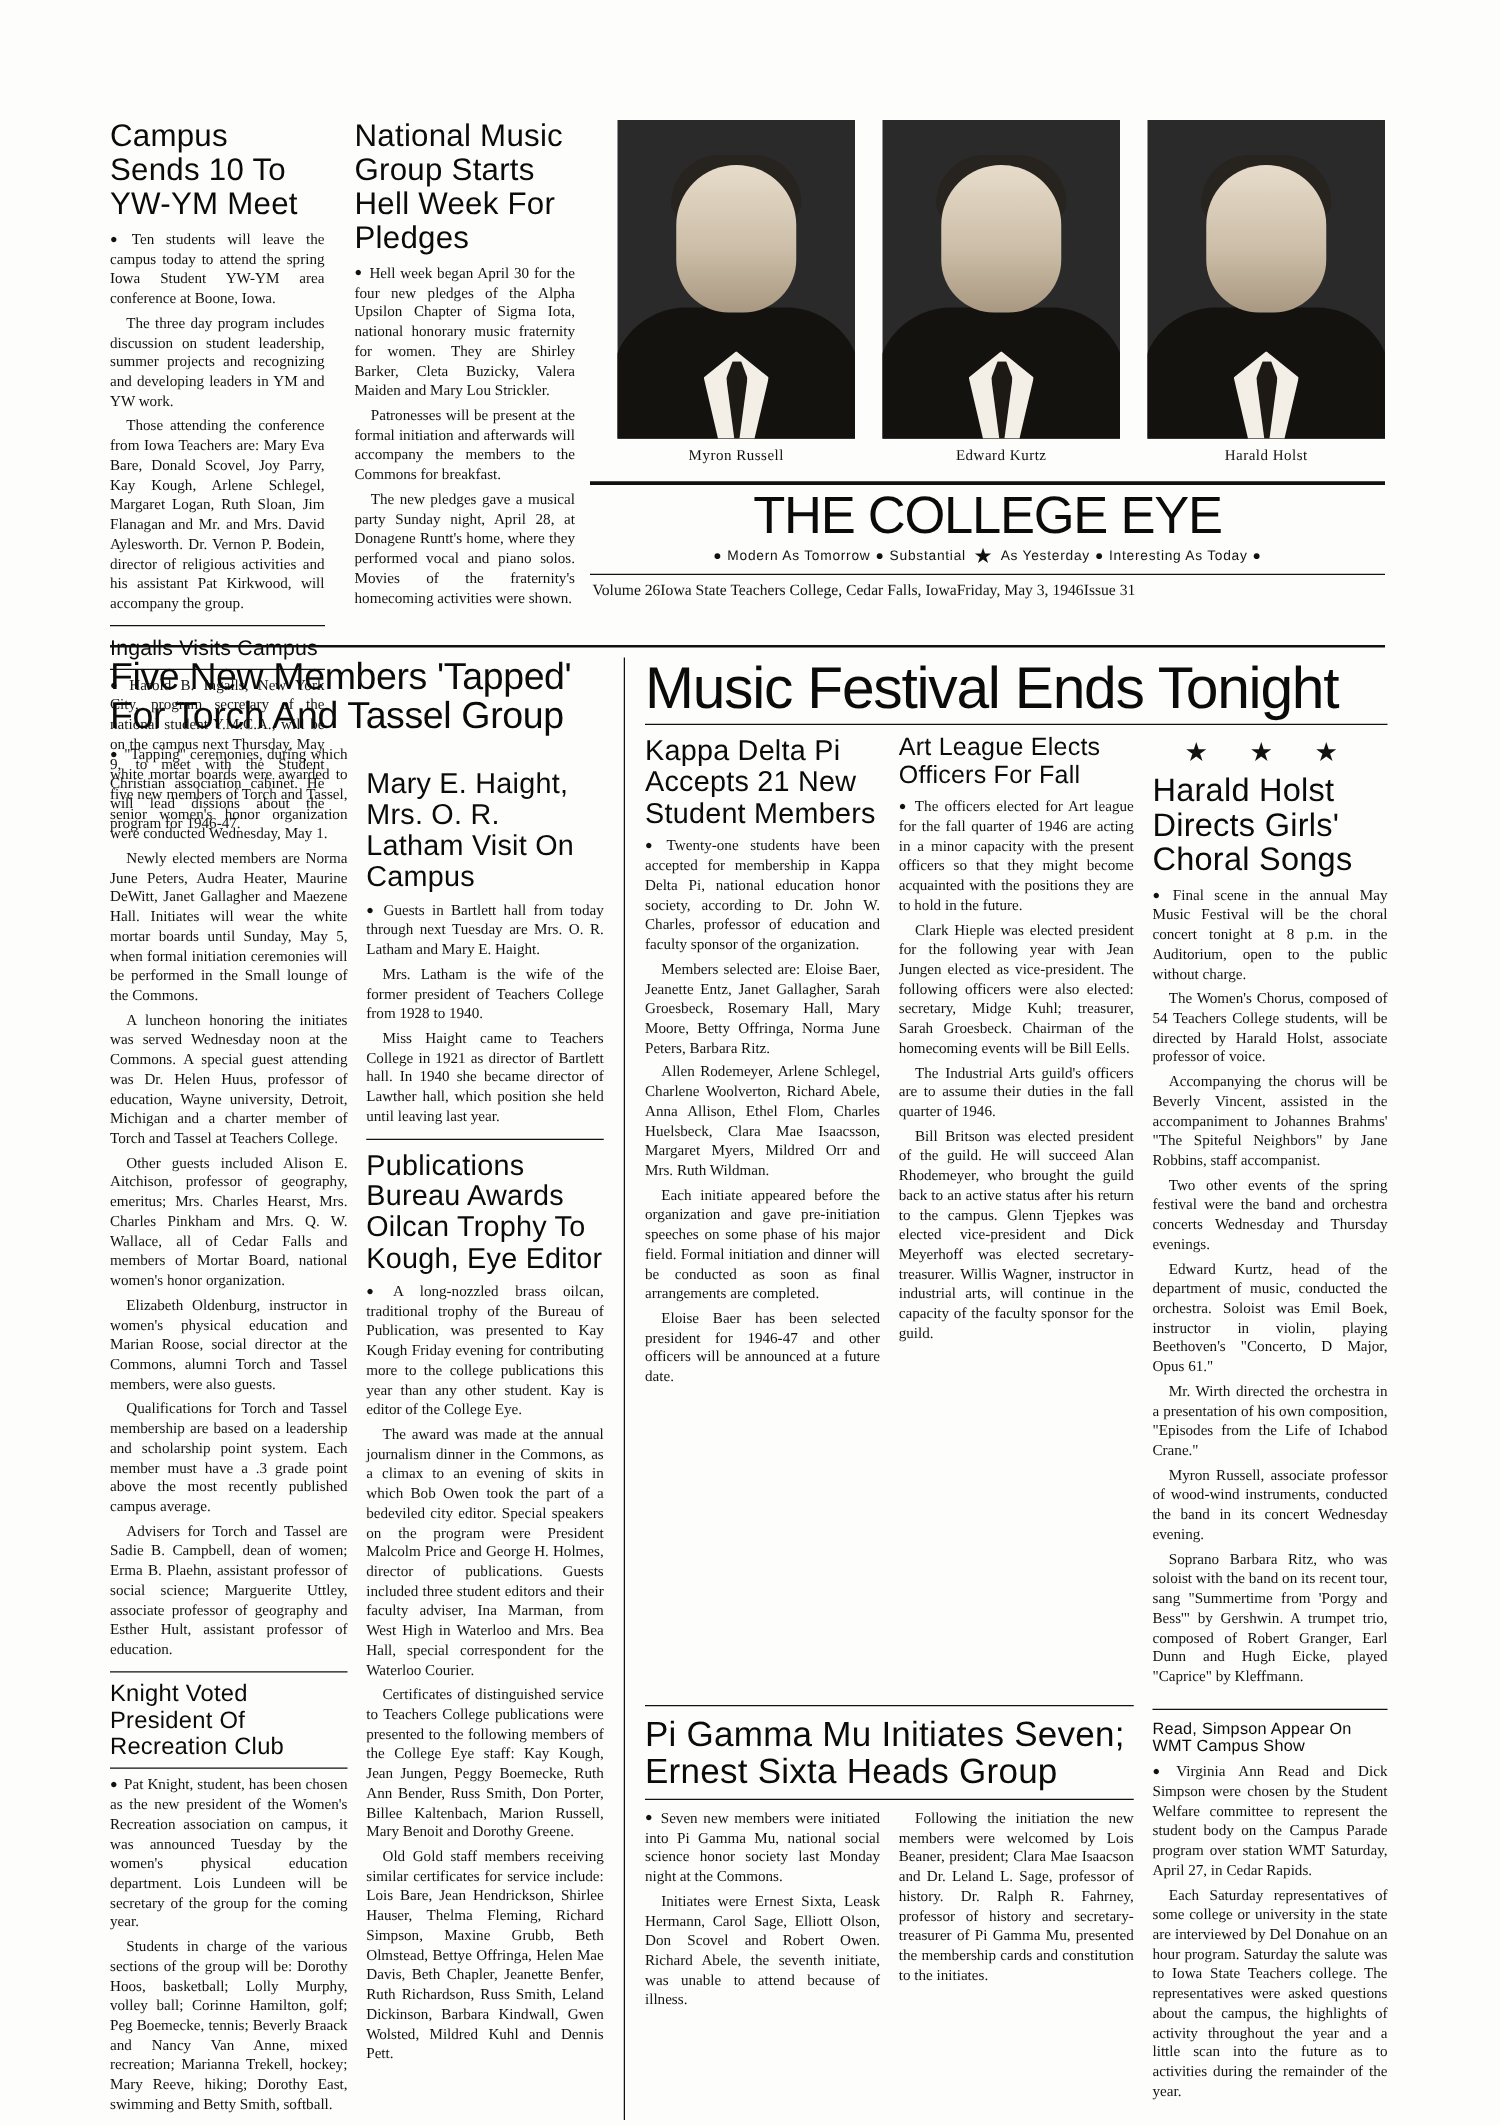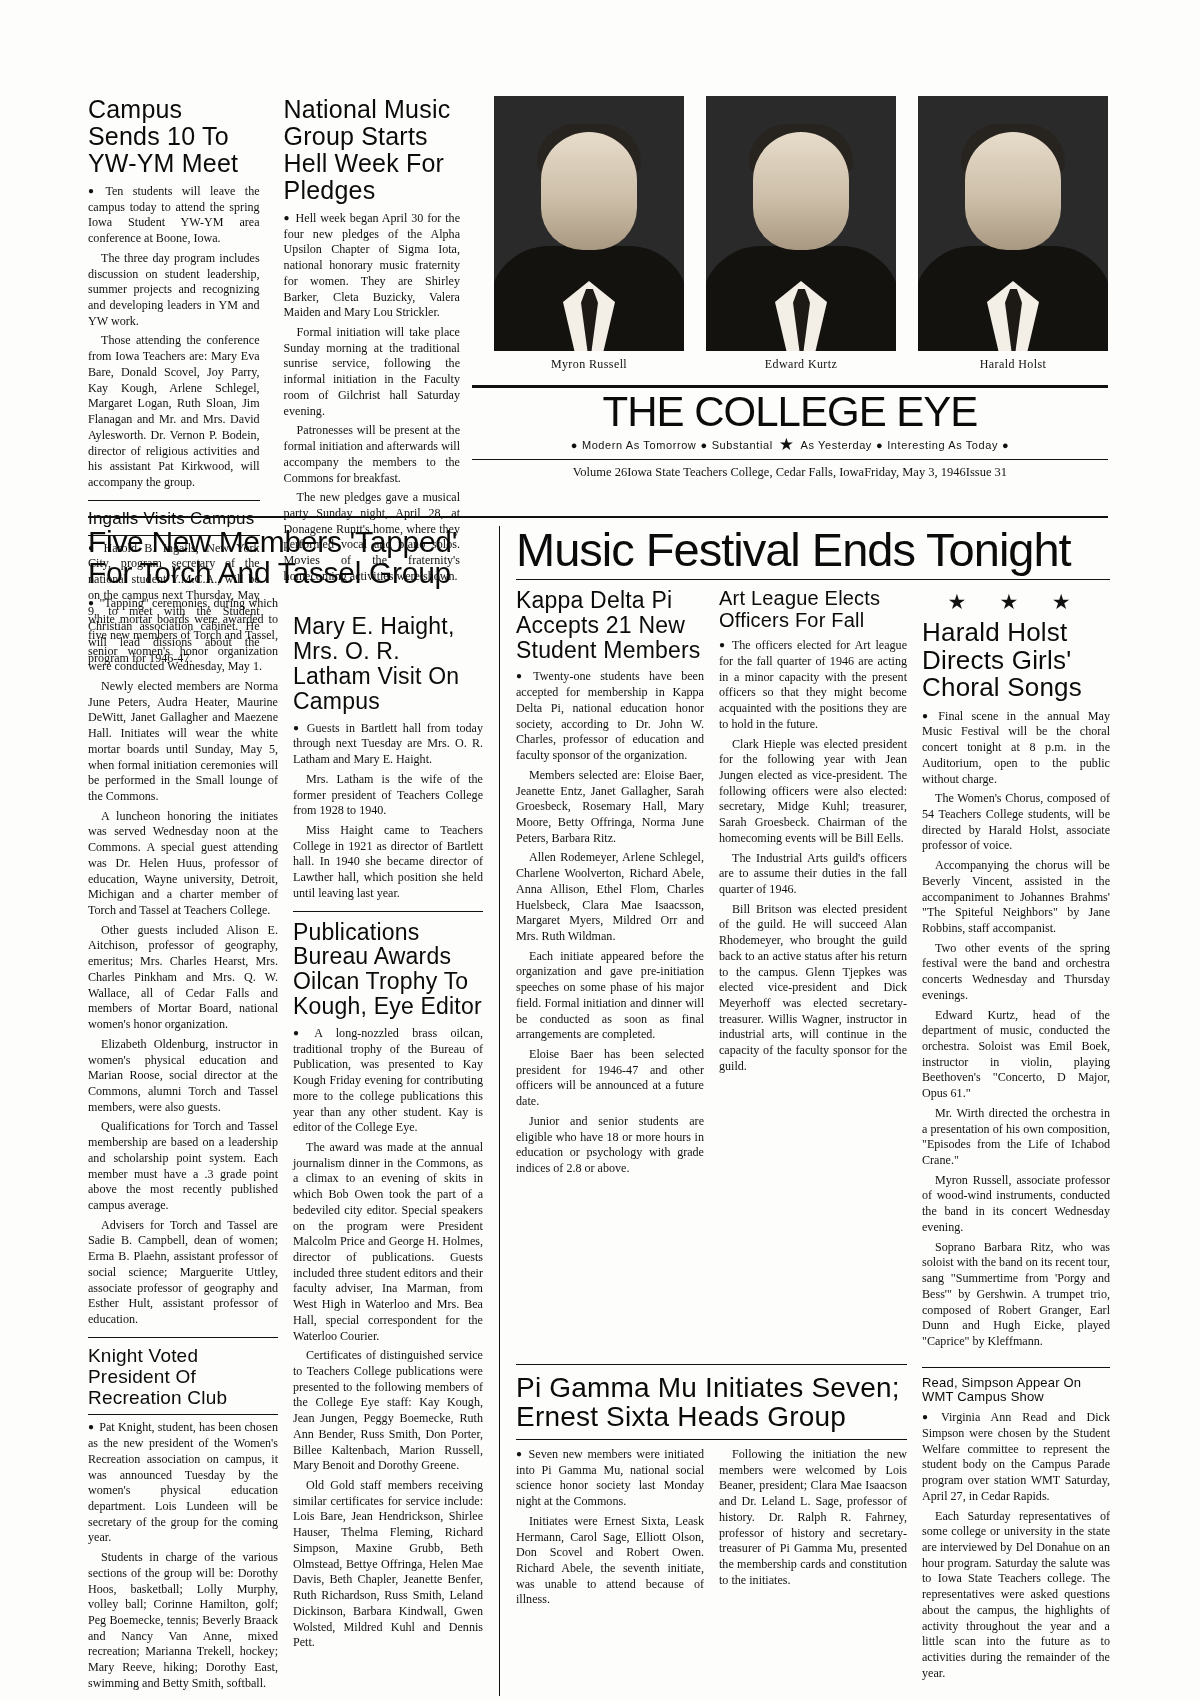--- a/index.html
+++ b/index.html
@@ -180,21 +180,21 @@
     padding: 2px 0 3px 0;
     position: relative;
   }
   .mast-slogan .star {
     font-size: 17px;
     line-height: 1;
     margin: 0 2px;
   }
   .mast-info {
     display: flex;
-    justify-content: center;
+    justify-content: flex-start;
     font-size: 12.5px;
     padding: 5px 2px 0 2px;
     border-top: 1px solid #111;
     margin-top: 3px;
   }
   
   .lower {
     position: absolute;
     left: 88px;
     top: 516px;
@@ -256,21 +256,20 @@
         <p>Those attending the conference from Iowa Teachers are: Mary Eva Bare, Donald Scovel, Joy Parry, Kay Kough, Arlene Schlegel, Margaret Logan, Ruth Sloan, Jim Flanagan and Mr. and Mrs. David Aylesworth. Dr. Vernon P. Bodein, director of religious activities and his assistant Pat Kirkwood, will accompany the group.</p>
         <div class="hr-sep"></div>
         <h2 class="hl" style="font-size:17px;margin:0 0 6px 0;">Ingalls Visits Campus</h2>
         <div style="border-top:1px solid #111;margin-bottom:5px;"></div>
         <p class="lead">Harold B. Ingalls, New York City, program secretary of the national student Y.M.C.A., will be on the campus next Thursday, May 9, to meet with the Student Christian association cabinet. He will lead dissions about the program for 1946-47.</p>
       </div>
 
       <div class="tcol2">
         <h1 class="hl col-head">National Music Group Starts Hell Week For Pledges</h1>
         <p class="lead">Hell week began April 30 for the four new pledges of the Alpha Upsilon Chapter of Sigma Iota, national honorary music fraternity for women. They are Shirley Barker, Cleta Buzicky, Valera Maiden and Mary Lou Strickler.</p>
-        <p>Formal initiation will take place Sunday morning at the traditional sunrise service, following the informal initiation in the Faculty room of Gilchrist hall Saturday evening.</p>
         <p>Patronesses will be present at the formal initiation and afterwards will accompany the members to the Commons for breakfast.</p>
         <p>The new pledges gave a musical party Sunday night, April 28, at Donagene Runtt's home, where they performed vocal and piano solos. Movies of the fraternity's homecoming activities were shown.</p>
       </div>
 
       <div class="photos">
         <div class="photo-wrap">
           <div class="photo">
             <div class="bg"></div>
               <div class="body"></div>
               <div class="shirt"></div>
@@ -376,21 +375,20 @@
 
         <div style="display:flex;">
 
           <div style="width:188px;padding-right:15px;">
             <h2 class="hl" style="font-size:23px;line-height:1.08;margin:0 0 7px 0;">Kappa Delta Pi Accepts 21 New Student Members</h2>
             <p class="lead">Twenty-one students have been accepted for membership in Kappa Delta Pi, national education honor society, according to Dr. John W. Charles, professor of education and faculty sponsor of the organization.</p>
             <p>Members selected are: Eloise Baer, Jeanette Entz, Janet Gallagher, Sarah Groesbeck, Rosemary Hall, Mary Moore, Betty Offringa, Norma June Peters, Barbara Ritz.</p>
             <p>Allen Rodemeyer, Arlene Schlegel, Charlene Woolverton, Richard Abele, Anna Allison, Ethel Flom, Charles Huelsbeck, Clara Mae Isaacsson, Margaret Myers, Mildred Orr and Mrs. Ruth Wildman.</p>
             <p>Each initiate appeared before the organization and gave pre-initiation speeches on some phase of his major field. Formal initiation and dinner will be conducted as soon as final arrangements are completed.</p>
             <p>Eloise Baer has been selected president for 1946-47 and other officers will be announced at a future date.</p>
-            <p>Junior and senior students are eligible who have 18 or more hours in education or psychology with grade indices of 2.8 or above.</p>
           </div>
 
           <div style="width:188px;padding-right:15px;">
             <h2 class="hl" style="font-size:20px;line-height:1.08;margin:0 0 7px 0;">Art League Elects Officers For Fall</h2>
             <p class="lead">The officers elected for Art league for the fall quarter of 1946 are acting in a minor capacity with the present officers so that they might become acquainted with the positions they are to hold in the future.</p>
             <p>Clark Hieple was elected president for the following year with Jean Jungen elected as vice-president. The following officers were also elected: secretary, Midge Kuhl; treasurer, Sarah Groesbeck. Chairman of the homecoming events will be Bill Eells.</p>
             <p>The Industrial Arts guild's officers are to assume their duties in the fall quarter of 1946.</p>
             <p>Bill Britson was elected president of the guild. He will succeed Alan Rhodemeyer, who brought the guild back to an active status after his return to the campus. Glenn Tjepkes was elected vice-president and Dick Meyerhoff was elected secretary-treasurer. Willis Wagner, instructor in industrial arts, will continue in the capacity of the faculty sponsor for the guild.</p>
           </div>
 

